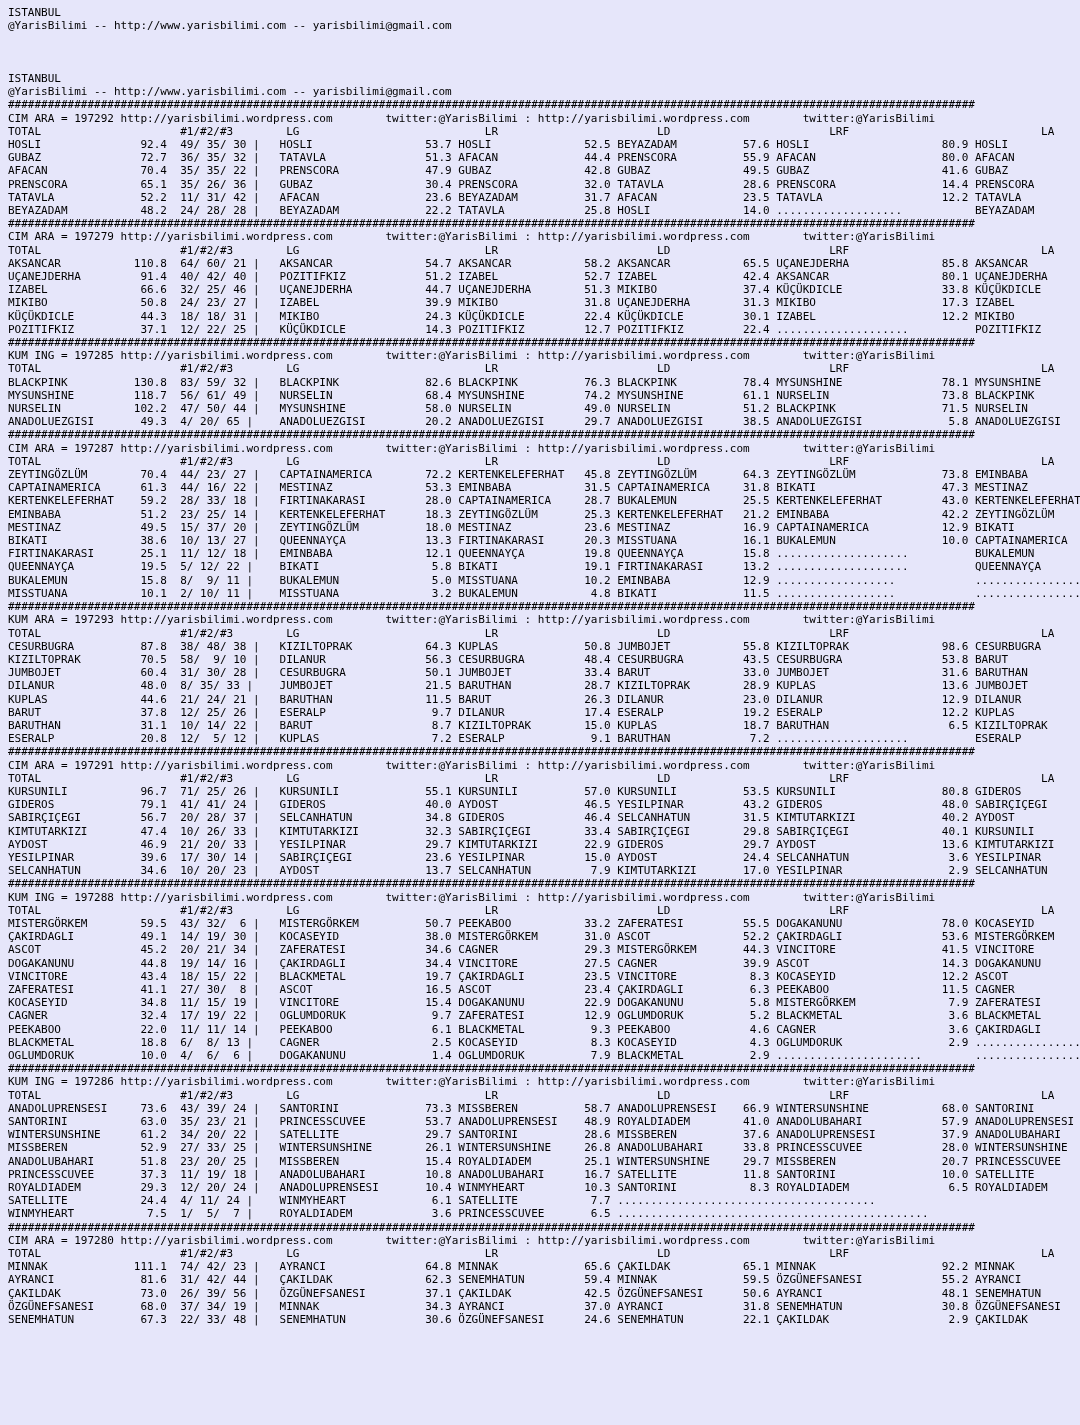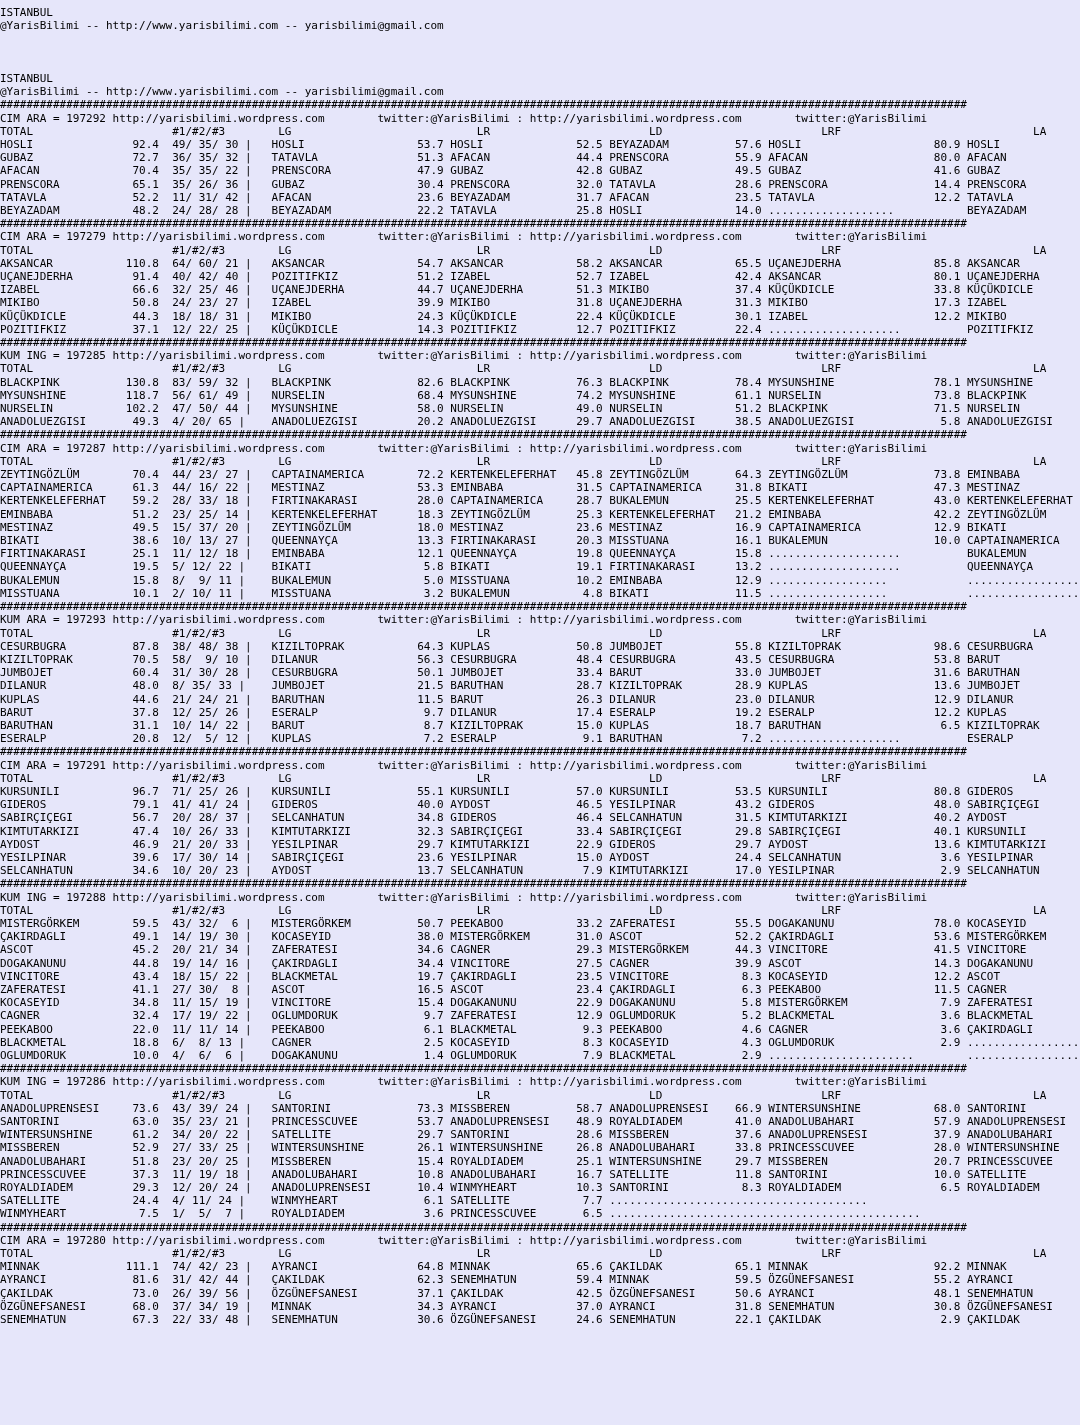--- a/index.html
+++ b/index.html
@@ -4,20 +4,20 @@
 <style>
   html,body{margin:0;padding:0;}
   body{
     background:#e6e6fa;
     color:#000;
     font-family:"DejaVu Sans Mono","Liberation Mono",monospace;
     font-size:11px;
     line-height:13.2px;
     width:1080px;
   }
-  #page{padding:6px 8px 0 0;white-space:pre;}
+  #page{padding:6px 8px 0 8px;white-space:pre;}
   .blank{height:13.2px;}
   .row{}
 </style>
 </head>
 <body>
 
 <div id="page"><div class="row">ISTANBUL</div><div class="row">@YarisBilimi -- http://www.yarisbilimi.com -- yarisbilimi@gmail.com</div><div class="blank"> </div><div class="blank"> </div><div class="blank"> </div><div class="row">ISTANBUL</div><div class="row">@YarisBilimi -- http://www.yarisbilimi.com -- yarisbilimi@gmail.com</div><div class="row">##################################################################################################################################################</div><div class="row">CIM ARA = 197292 http://yarisbilimi.wordpress.com        twitter:@YarisBilimi : http://yarisbilimi.wordpress.com        twitter:@YarisBilimi</div><div class="row">TOTAL                     #1/#2/#3        LG                            LR                        LD                        LRF                             LA</div><div class="row">HOSLI               92.4  49/ 35/ 30 |   HOSLI                 53.7 HOSLI              52.5 BEYAZADAM          57.6 HOSLI                    80.9 HOSLI                75.8</div><div class="row">GUBAZ               72.7  36/ 35/ 32 |   TATAVLA               51.3 AFACAN             44.4 PRENSCORA          55.9 AFACAN                   80.0 AFACAN               44.4</div><div class="row">AFACAN              70.4  35/ 35/ 22 |   PRENSCORA             47.9 GUBAZ              42.8 GUBAZ              49.5 GUBAZ                    41.6 GUBAZ                43.0</div><div class="row">PRENSCORA           65.1  35/ 26/ 36 |   GUBAZ                 30.4 PRENSCORA          32.0 TATAVLA            28.6 PRENSCORA                14.4 PRENSCORA            25.8</div><div class="row">TATAVLA             52.2  11/ 31/ 42 |   AFACAN                23.6 BEYAZADAM          31.7 AFACAN             23.5 TATAVLA                  12.2 TATAVLA              23.0</div><div class="row">BEYAZADAM           48.2  24/ 28/ 28 |   BEYAZADAM             22.2 TATAVLA            25.8 HOSLI              14.0 ...................           BEYAZADAM            17.1</div><div class="row">##################################################################################################################################################</div><div class="row">CIM ARA = 197279 http://yarisbilimi.wordpress.com        twitter:@YarisBilimi : http://yarisbilimi.wordpress.com        twitter:@YarisBilimi</div><div class="row">TOTAL                     #1/#2/#3        LG                            LR                        LD                        LRF                             LA</div><div class="row">AKSANCAR           110.8  64/ 60/ 21 |   AKSANCAR              54.7 AKSANCAR           58.2 AKSANCAR           65.5 UÇANEJDERHA              85.8 AKSANCAR             67.1</div><div class="row">UÇANEJDERHA         91.4  40/ 42/ 40 |   POZITIFKIZ            51.2 IZABEL             52.7 IZABEL             42.4 AKSANCAR                 80.1 UÇANEJDERHA          57.9</div><div class="row">IZABEL              66.6  32/ 25/ 46 |   UÇANEJDERHA           44.7 UÇANEJDERHA        51.3 MIKIBO             37.4 KÜÇÜKDICLE               33.8 KÜÇÜKDICLE           38.8</div><div class="row">MIKIBO              50.8  24/ 23/ 27 |   IZABEL                39.9 MIKIBO             31.8 UÇANEJDERHA        31.3 MIKIBO                   17.3 IZABEL               25.8</div><div class="row">KÜÇÜKDICLE          44.3  18/ 18/ 31 |   MIKIBO                24.3 KÜÇÜKDICLE         22.4 KÜÇÜKDICLE         30.1 IZABEL                   12.2 MIKIBO               25.1</div><div class="row">POZITIFKIZ          37.1  12/ 22/ 25 |   KÜÇÜKDICLE            14.3 POZITIFKIZ         12.7 POZITIFKIZ         22.4 ....................          POZITIFKIZ           14.3</div><div class="row">##################################################################################################################################################</div><div class="row">KUM ING = 197285 http://yarisbilimi.wordpress.com        twitter:@YarisBilimi : http://yarisbilimi.wordpress.com        twitter:@YarisBilimi</div><div class="row">TOTAL                     #1/#2/#3        LG                            LR                        LD                        LRF                             LA</div><div class="row">BLACKPINK          130.8  83/ 59/ 32 |   BLACKPINK             82.6 BLACKPINK          76.3 BLACKPINK          78.4 MYSUNSHINE               78.1 MYSUNSHINE           70.1</div><div class="row">MYSUNSHINE         118.7  56/ 61/ 49 |   NURSELIN              68.4 MYSUNSHINE         74.2 MYSUNSHINE         61.1 NURSELIN                 73.8 BLACKPINK            56.6</div><div class="row">NURSELIN           102.2  47/ 50/ 44 |   MYSUNSHINE            58.0 NURSELIN           49.0 NURSELIN           51.2 BLACKPINK                71.5 NURSELIN             55.1</div><div class="row">ANADOLUEZGISI       49.3  4/ 20/ 65 |    ANADOLUEZGISI         20.2 ANADOLUEZGISI      29.7 ANADOLUEZGISI      38.5 ANADOLUEZGISI             5.8 ANADOLUEZGISI        47.3</div><div class="row">##################################################################################################################################################</div><div class="row">CIM ARA = 197287 http://yarisbilimi.wordpress.com        twitter:@YarisBilimi : http://yarisbilimi.wordpress.com        twitter:@YarisBilimi</div><div class="row">TOTAL                     #1/#2/#3        LG                            LR                        LD                        LRF                             LA</div><div class="row">ZEYTINGÖZLÜM        70.4  44/ 23/ 27 |   CAPTAINAMERICA        72.2 KERTENKELEFERHAT   45.8 ZEYTINGÖZLÜM       64.3 ZEYTINGÖZLÜM             73.8 EMINBABA             51.5</div><div class="row">CAPTAINAMERICA      61.3  44/ 16/ 22 |   MESTINAZ              53.3 EMINBABA           31.5 CAPTAINAMERICA     31.8 BIKATI                   47.3 MESTINAZ             45.1</div><div class="row">KERTENKELEFERHAT    59.2  28/ 33/ 18 |   FIRTINAKARASI         28.0 CAPTAINAMERICA     28.7 BUKALEMUN          25.5 KERTENKELEFERHAT         43.0 KERTENKELEFERHAT     40.1</div><div class="row">EMINBABA            51.2  23/ 25/ 14 |   KERTENKELEFERHAT      18.3 ZEYTINGÖZLÜM       25.3 KERTENKELEFERHAT   21.2 EMINBABA                 42.2 ZEYTINGÖZLÜM         33.6</div><div class="row">MESTINAZ            49.5  15/ 37/ 20 |   ZEYTINGÖZLÜM          18.0 MESTINAZ           23.6 MESTINAZ           16.9 CAPTAINAMERICA           12.9 BIKATI               29.5</div><div class="row">BIKATI              38.6  10/ 13/ 27 |   QUEENNAYÇA            13.3 FIRTINAKARASI      20.3 MISSTUANA          16.1 BUKALEMUN                10.0 CAPTAINAMERICA       17.9</div><div class="row">FIRTINAKARASI       25.1  11/ 12/ 18 |   EMINBABA              12.1 QUEENNAYÇA         19.8 QUEENNAYÇA         15.8 ....................          BUKALEMUN             5.8</div><div class="row">QUEENNAYÇA          19.5  5/ 12/ 22 |    BIKATI                 5.8 BIKATI             19.1 FIRTINAKARASI      13.2 ....................          QUEENNAYÇA            5.8</div><div class="row">BUKALEMUN           15.8  8/  9/ 11 |    BUKALEMUN              5.0 MISSTUANA          10.2 EMINBABA           12.9 ..................            ......................     </div><div class="row">MISSTUANA           10.1  2/ 10/ 11 |    MISSTUANA              3.2 BUKALEMUN           4.8 BIKATI             11.5 ..................            ......................     </div><div class="row">##################################################################################################################################################</div><div class="row">KUM ARA = 197293 http://yarisbilimi.wordpress.com        twitter:@YarisBilimi : http://yarisbilimi.wordpress.com        twitter:@YarisBilimi</div><div class="row">TOTAL                     #1/#2/#3        LG                            LR                        LD                        LRF                             LA</div><div class="row">CESURBUGRA          87.8  38/ 48/ 38 |   KIZILTOPRAK           64.3 KUPLAS             50.8 JUMBOJET           55.8 KIZILTOPRAK              98.6 CESURBUGRA           63.0</div><div class="row">KIZILTOPRAK         70.5  58/  9/ 10 |   DILANUR               56.3 CESURBUGRA         48.4 CESURBUGRA         43.5 CESURBUGRA               53.8 BARUT                45.8</div><div class="row">JUMBOJET            60.4  31/ 30/ 28 |   CESURBUGRA            50.1 JUMBOJET           33.4 BARUT              33.0 JUMBOJET                 31.6 BARUTHAN             30.0</div><div class="row">DILANUR             48.0  8/ 35/ 33 |    JUMBOJET              21.5 BARUTHAN           28.7 KIZILTOPRAK        28.9 KUPLAS                   13.6 JUMBOJET             28.7</div><div class="row">KUPLAS              44.6  21/ 24/ 21 |   BARUTHAN              11.5 BARUT              26.3 DILANUR            23.0 DILANUR                  12.9 DILANUR              25.1</div><div class="row">BARUT               37.8  12/ 25/ 26 |   ESERALP                9.7 DILANUR            17.4 ESERALP            19.2 ESERALP                  12.2 KUPLAS               24.3</div><div class="row">BARUTHAN            31.1  10/ 14/ 22 |   BARUT                  8.7 KIZILTOPRAK        15.0 KUPLAS             18.7 BARUTHAN                  6.5 KIZILTOPRAK           6.5</div><div class="row">ESERALP             20.8  12/  5/ 12 |   KUPLAS                 7.2 ESERALP             9.1 BARUTHAN            7.2 ....................          ESERALP               5.8</div><div class="row">##################################################################################################################################################</div><div class="row">CIM ARA = 197291 http://yarisbilimi.wordpress.com        twitter:@YarisBilimi : http://yarisbilimi.wordpress.com        twitter:@YarisBilimi</div><div class="row">TOTAL                     #1/#2/#3        LG                            LR                        LD                        LRF                             LA</div><div class="row">KURSUNILI           96.7  71/ 25/ 26 |   KURSUNILI             55.1 KURSUNILI          57.0 KURSUNILI          53.5 KURSUNILI                80.8 GIDEROS              79.3</div><div class="row">GIDEROS             79.1  41/ 41/ 24 |   GIDEROS               40.0 AYDOST             46.5 YESILPINAR         43.2 GIDEROS                  48.0 SABIRÇIÇEGI          44.5</div><div class="row">SABIRÇIÇEGI         56.7  20/ 28/ 37 |   SELCANHATUN           34.8 GIDEROS            46.4 SELCANHATUN        31.5 KIMTUTARKIZI             40.2 AYDOST               30.0</div><div class="row">KIMTUTARKIZI        47.4  10/ 26/ 33 |   KIMTUTARKIZI          32.3 SABIRÇIÇEGI        33.4 SABIRÇIÇEGI        29.8 SABIRÇIÇEGI              40.1 KURSUNILI            23.7</div><div class="row">AYDOST              46.9  21/ 20/ 33 |   YESILPINAR            29.7 KIMTUTARKIZI       22.9 GIDEROS            29.7 AYDOST                   13.6 KIMTUTARKIZI         22.2</div><div class="row">YESILPINAR          39.6  17/ 30/ 14 |   SABIRÇIÇEGI           23.6 YESILPINAR         15.0 AYDOST             24.4 SELCANHATUN               3.6 YESILPINAR           17.2</div><div class="row">SELCANHATUN         34.6  10/ 20/ 23 |   AYDOST                13.7 SELCANHATUN         7.9 KIMTUTARKIZI       17.0 YESILPINAR                2.9 SELCANHATUN          12.2</div><div class="row">##################################################################################################################################################</div><div class="row">KUM ING = 197288 http://yarisbilimi.wordpress.com        twitter:@YarisBilimi : http://yarisbilimi.wordpress.com        twitter:@YarisBilimi</div><div class="row">TOTAL                     #1/#2/#3        LG                            LR                        LD                        LRF                             LA</div><div class="row">MISTERGÖRKEM        59.5  43/ 32/  6 |   MISTERGÖRKEM          50.7 PEEKABOO           33.2 ZAFERATESI         55.5 DOGAKANUNU               78.0 KOCASEYID            39.4</div><div class="row">ÇAKIRDAGLI          49.1  14/ 19/ 30 |   KOCASEYID             38.0 MISTERGÖRKEM       31.0 ASCOT              52.2 ÇAKIRDAGLI               53.6 MISTERGÖRKEM         33.6</div><div class="row">ASCOT               45.2  20/ 21/ 34 |   ZAFERATESI            34.6 CAGNER             29.3 MISTERGÖRKEM       44.3 VINCITORE                41.5 VINCITORE            31.5</div><div class="row">DOGAKANUNU          44.8  19/ 14/ 16 |   ÇAKIRDAGLI            34.4 VINCITORE          27.5 CAGNER             39.9 ASCOT                    14.3 DOGAKANUNU           27.2</div><div class="row">VINCITORE           43.4  18/ 15/ 22 |   BLACKMETAL            19.7 ÇAKIRDAGLI         23.5 VINCITORE           8.3 KOCASEYID                12.2 ASCOT                25.0</div><div class="row">ZAFERATESI          41.1  27/ 30/  8 |   ASCOT                 16.5 ASCOT              23.4 ÇAKIRDAGLI          6.3 PEEKABOO                 11.5 CAGNER               20.1</div><div class="row">KOCASEYID           34.8  11/ 15/ 19 |   VINCITORE             15.4 DOGAKANUNU         22.9 DOGAKANUNU          5.8 MISTERGÖRKEM              7.9 ZAFERATESI           18.6</div><div class="row">CAGNER              32.4  17/ 19/ 22 |   OGLUMDORUK             9.7 ZAFERATESI         12.9 OGLUMDORUK          5.2 BLACKMETAL                3.6 BLACKMETAL           18.0</div><div class="row">PEEKABOO            22.0  11/ 11/ 14 |   PEEKABOO               6.1 BLACKMETAL          9.3 PEEKABOO            4.6 CAGNER                    3.6 ÇAKIRDAGLI           15.8</div><div class="row">BLACKMETAL          18.8  6/  8/ 13 |    CAGNER                 2.5 KOCASEYID           8.3 KOCASEYID           4.3 OGLUMDORUK                2.9 ......................     </div><div class="row">OGLUMDORUK          10.0  4/  6/  6 |    DOGAKANUNU             1.4 OGLUMDORUK          7.9 BLACKMETAL          2.9 ......................        ......................     </div><div class="row">##################################################################################################################################################</div><div class="row">KUM ING = 197286 http://yarisbilimi.wordpress.com        twitter:@YarisBilimi : http://yarisbilimi.wordpress.com        twitter:@YarisBilimi</div><div class="row">TOTAL                     #1/#2/#3        LG                            LR                        LD                        LRF                             LA</div><div class="row">ANADOLUPRENSESI     73.6  43/ 39/ 24 |   SANTORINI             73.3 MISSBEREN          58.7 ANADOLUPRENSESI    66.9 WINTERSUNSHINE           68.0 SANTORINI            54.5</div><div class="row">SANTORINI           63.0  35/ 23/ 21 |   PRINCESSCUVEE         53.7 ANADOLUPRENSESI    48.9 ROYALDIADEM        41.0 ANADOLUBAHARI            57.9 ANADOLUPRENSESI      50.8</div><div class="row">WINTERSUNSHINE      61.2  34/ 20/ 22 |   SATELLITE             29.7 SANTORINI          28.6 MISSBEREN          37.6 ANADOLUPRENSESI          37.9 ANADOLUBAHARI        44.3</div><div class="row">MISSBEREN           52.9  27/ 33/ 25 |   WINTERSUNSHINE        26.1 WINTERSUNSHINE     26.8 ANADOLUBAHARI      33.8 PRINCESSCUVEE            28.0 WINTERSUNSHINE       30.1</div><div class="row">ANADOLUBAHARI       51.8  23/ 20/ 25 |   MISSBEREN             15.4 ROYALDIADEM        25.1 WINTERSUNSHINE     29.7 MISSBEREN                20.7 PRINCESSCUVEE        20.0</div><div class="row">PRINCESSCUVEE       37.3  11/ 19/ 18 |   ANADOLUBAHARI         10.8 ANADOLUBAHARI      16.7 SATELLITE          11.8 SANTORINI                10.0 SATELLITE            16.5</div><div class="row">ROYALDIADEM         29.3  12/ 20/ 24 |   ANADOLUPRENSESI       10.4 WINMYHEART         10.3 SANTORINI           8.3 ROYALDIADEM               6.5 ROYALDIADEM           9.3</div><div class="row">SATELLITE           24.4  4/ 11/ 24 |    WINMYHEART             6.1 SATELLITE           7.7 .......................................                                    MISSBEREN             3.6</div><div class="row">WINMYHEART           7.5  1/  5/  7 |    ROYALDIADEM            3.6 PRINCESSCUVEE       6.5 ...............................................                                    ......................     </div><div class="row">##################################################################################################################################################</div><div class="row">CIM ARA = 197280 http://yarisbilimi.wordpress.com        twitter:@YarisBilimi : http://yarisbilimi.wordpress.com        twitter:@YarisBilimi</div><div class="row">TOTAL                     #1/#2/#3        LG                            LR                        LD                        LRF                             LA</div><div class="row">MINNAK             111.1  74/ 42/ 23 |   AYRANCI               64.8 MINNAK             65.6 ÇAKILDAK           65.1 MINNAK                   92.2 MINNAK               80.1</div><div class="row">AYRANCI             81.6  31/ 42/ 44 |   ÇAKILDAK              62.3 SENEMHATUN         59.4 MINNAK             59.5 ÖZGÜNEFSANESI            55.2 AYRANCI              63.7</div><div class="row">ÇAKILDAK            73.0  26/ 39/ 56 |   ÖZGÜNEFSANESI         37.1 ÇAKILDAK           42.5 ÖZGÜNEFSANESI      50.6 AYRANCI                  48.1 SENEMHATUN           40.8</div><div class="row">ÖZGÜNEFSANESI       68.0  37/ 34/ 19 |   MINNAK                34.3 AYRANCI            37.0 AYRANCI            31.8 SENEMHATUN               30.8 ÖZGÜNEFSANESI        31.6</div><div class="row">SENEMHATUN          67.3  22/ 33/ 48 |   SENEMHATUN            30.6 ÖZGÜNEFSANESI      24.6 SENEMHATUN         22.1 ÇAKILDAK                  2.9 ÇAKILDAK             12.9</div></div>
 
 </body></html>

